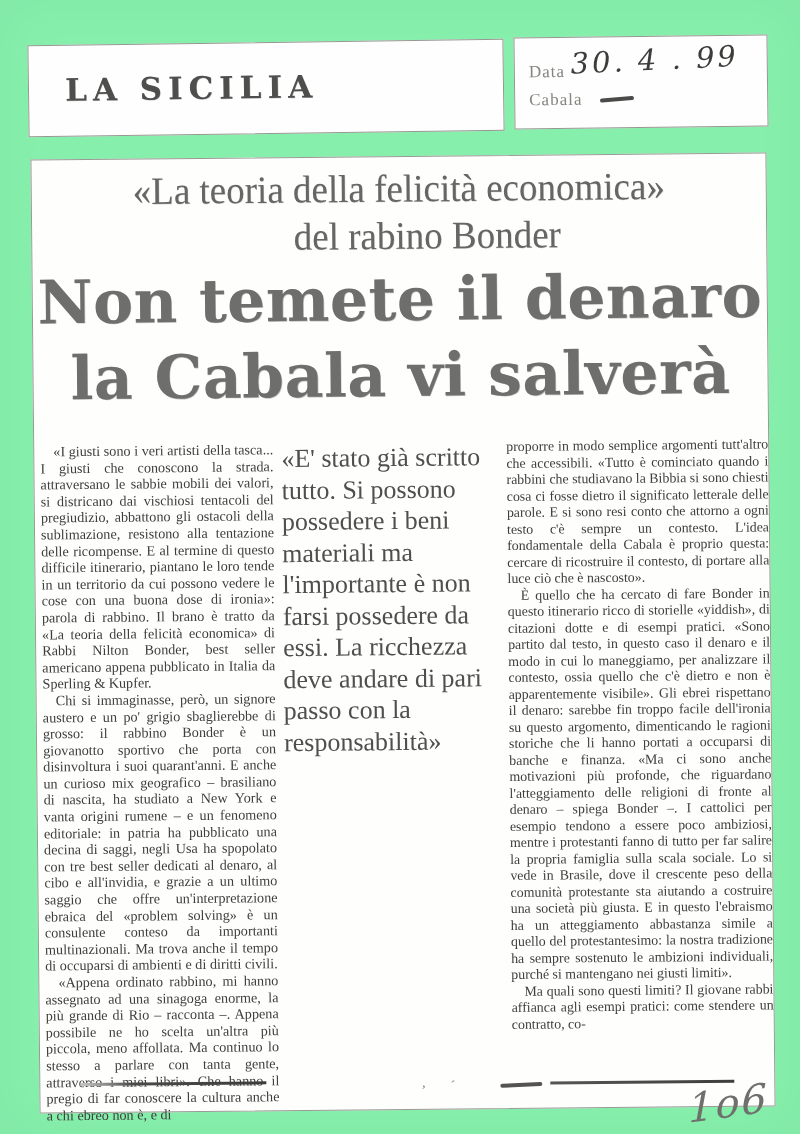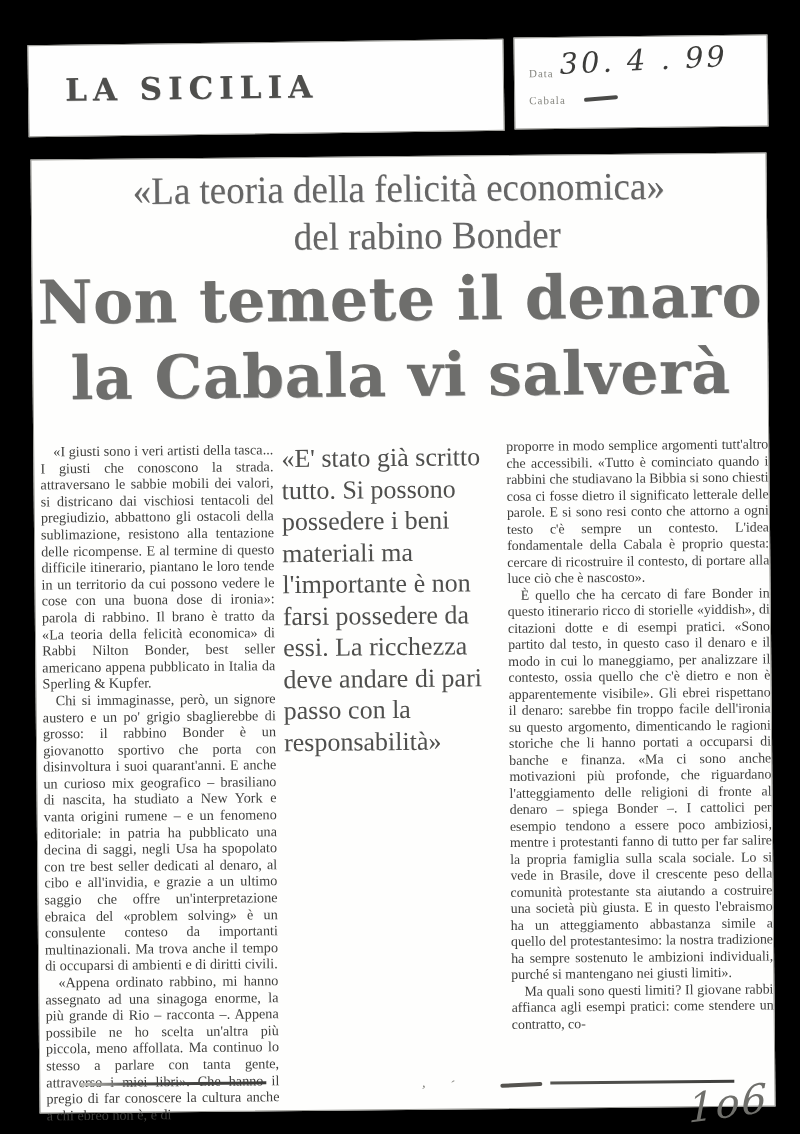--- a/index.html
+++ b/index.html
@@ -4,21 +4,21 @@
 <style>
   html,body{margin:0;padding:0;}
   body{
     width:800px;height:1134px;overflow:hidden;
     background:#f6f6f4;
     font-family:"Liberation Serif", serif;
     position:relative;
   }
   .page{
     position:absolute;left:0;top:0;width:800px;height:1134px;
-    background:#000000;
+    background:#86efac;
     box-shadow:inset 0 0 60px rgba(0,0,0,0.03);
     overflow:hidden;
   }
   
   .masthead-box{
     position:absolute;left:28px;top:42px;width:474px;height:90px;
     border:1.5px solid #979792;background:#fefefe;
     transform:rotate(-0.8deg);
   }
   .masthead{
@@ -29,21 +29,21 @@
   }
   .stamp-box{
     position:absolute;left:514px;top:36px;width:252px;height:90px;
     border:1.5px solid #979792;background:#fefefe;
     transform:rotate(-0.7deg);
   }
   .stamp-row{position:absolute;left:14px;white-space:nowrap;}
   .stamp-row.r1{top:12px;}
   .stamp-row.r2{top:52px;}
   .stamp-label{
-    font-size:11px;color:#85857f;letter-spacing:1px;
+    font-size:17px;color:#85857f;letter-spacing:1px;
     font-family:"Liberation Serif", serif;
   }
   .hand{
     font-family:"DejaVu Serif", serif;font-style:italic;color:#3c3c3a;
   }
   .hand.date{
     display:inline-block;font-size:29px;letter-spacing:3px;
     transform:rotate(-2deg) translateY(-6px);margin-left:6px;
   }
   .page-dash{

